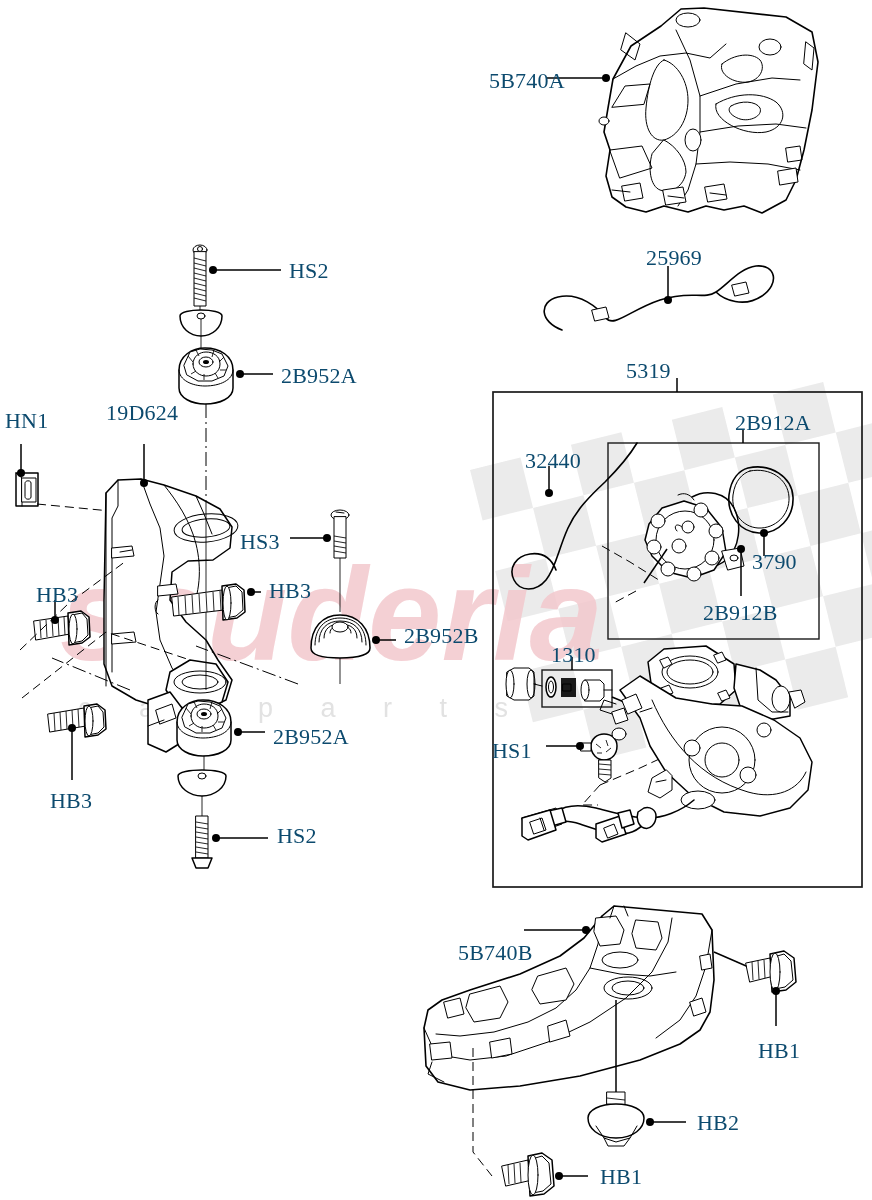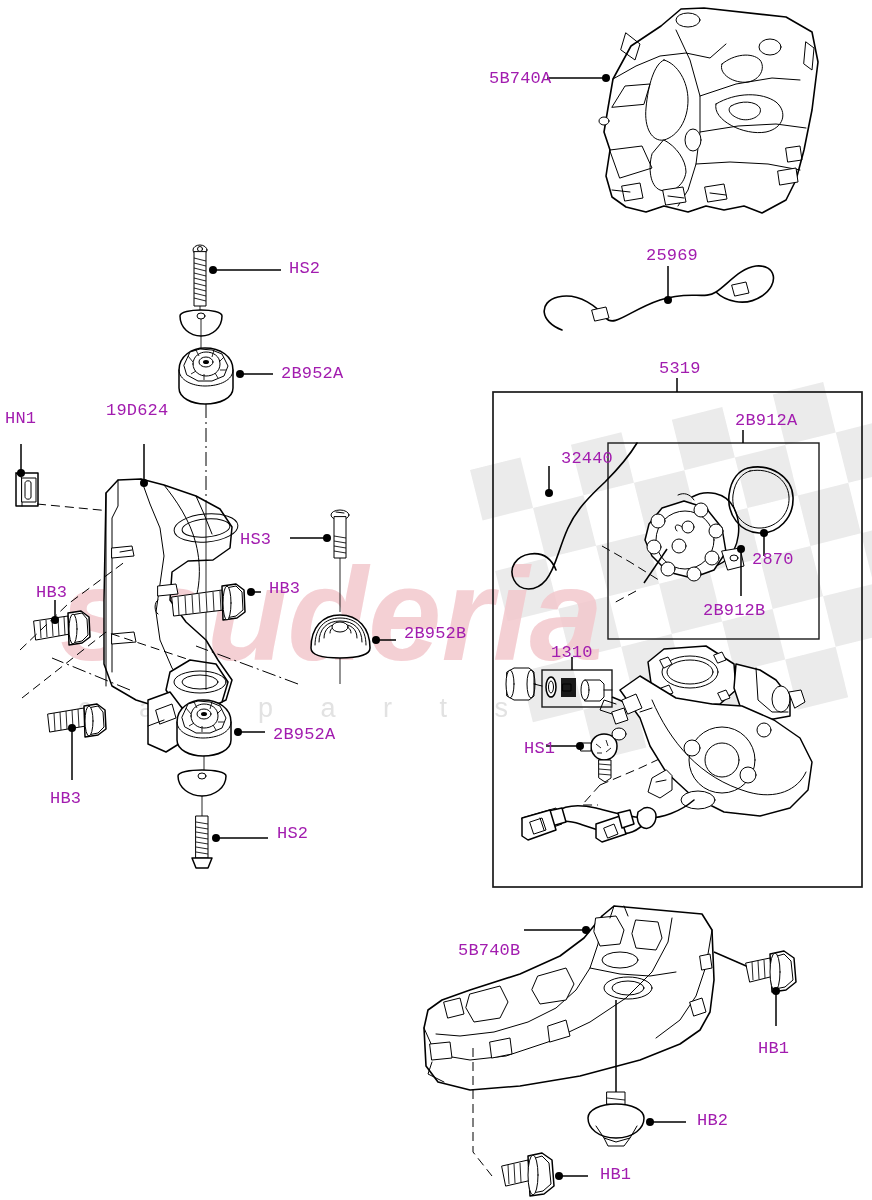--- a/index.html
+++ b/index.html
@@ -9,23 +9,23 @@
     width:872px;height:1200px;
     background:#ffffff;
     overflow:hidden;
     font-family:"Liberation Sans", sans-serif;
   }
   #sheet svg.layer{position:absolute;left:0;top:0;width:872px;height:1200px;}
   #art{z-index:3;}
   #wm{z-index:1;}
   .lbl{
     position:absolute;
-    color:#a21caf;
-    font-family:Liberation Mono, monospace;
-    font-size:17px;
+    color:#0c4a6e;
+    font-family:Liberation Serif, serif;
+    font-size:22px;
     font-weight:400;
     letter-spacing:.2px;
     white-space:nowrap;
     z-index:5;
     line-height:1;
   }
   .wm-main{
     font-family:"Liberation Sans", sans-serif;
     font-size:132px;
     font-weight:700;
@@ -576,34 +576,34 @@
       <circle class="dot" cx="559" cy="1176" r="4"></circle>
       <line class="lead" x1="559" y1="1176" x2="588" y2="1176"></line>
     </g>
 
   </svg>
 
   <div class="lbl" style="left:489px;top:70px;">5B740A</div>
   <div class="lbl" style="left:289px;top:260px;">HS2</div>
   <div class="lbl" style="left:281px;top:365px;">2B952A</div>
   <div class="lbl" style="left:646px;top:247px;">25969</div>
-  <div class="lbl" style="left:659px;top:360px;">5319</div>
+  <div class="lbl" style="left:626px;top:360px;">5319</div>
   <div class="lbl" style="left:720px;top:412px;margin-left:15px;">2B912A</div>
   <div class="lbl" style="left:5px;top:410px;">HN1</div>
   <div class="lbl" style="left:106px;top:402px;">19D624</div>
-  <div class="lbl" style="left:525px;top:450px;margin-left:36px;">32440</div>
+  <div class="lbl" style="left:525px;top:450px;">32440</div>
   <div class="lbl" style="left:240px;top:531px;">HS3</div>
-  <div class="lbl" style="left:752px;top:551px;">2870</div>
+  <div class="lbl" style="left:752px;top:551px;">3790</div>
   <div class="lbl" style="left:36px;top:584px;">HB3</div>
   <div class="lbl" style="left:269px;top:580px;">HB3</div>
   <div class="lbl" style="left:703px;top:602px;">2B912B</div>
   <div class="lbl" style="left:404px;top:625px;">2B952B</div>
   <div class="lbl" style="left:551px;top:644px;">1310</div>
   <div class="lbl" style="left:273px;top:726px;">2B952A</div>
-  <div class="lbl" style="left:524px;top:740px;">HS1</div>
+  <div class="lbl" style="left:492px;top:740px;">HS1</div>
   <div class="lbl" style="left:50px;top:790px;">HB3</div>
   <div class="lbl" style="left:277px;top:825px;">HS2</div>
   <div class="lbl" style="left:458px;top:930px;margin-top:12px;">5B740B</div>
   <div class="lbl" style="left:758px;top:1040px;">HB1</div>
   <div class="lbl" style="left:697px;top:1112px;">HB2</div>
   <div class="lbl" style="left:600px;top:1166px;">HB1</div>
 
 </div>
 
 </body></html>

